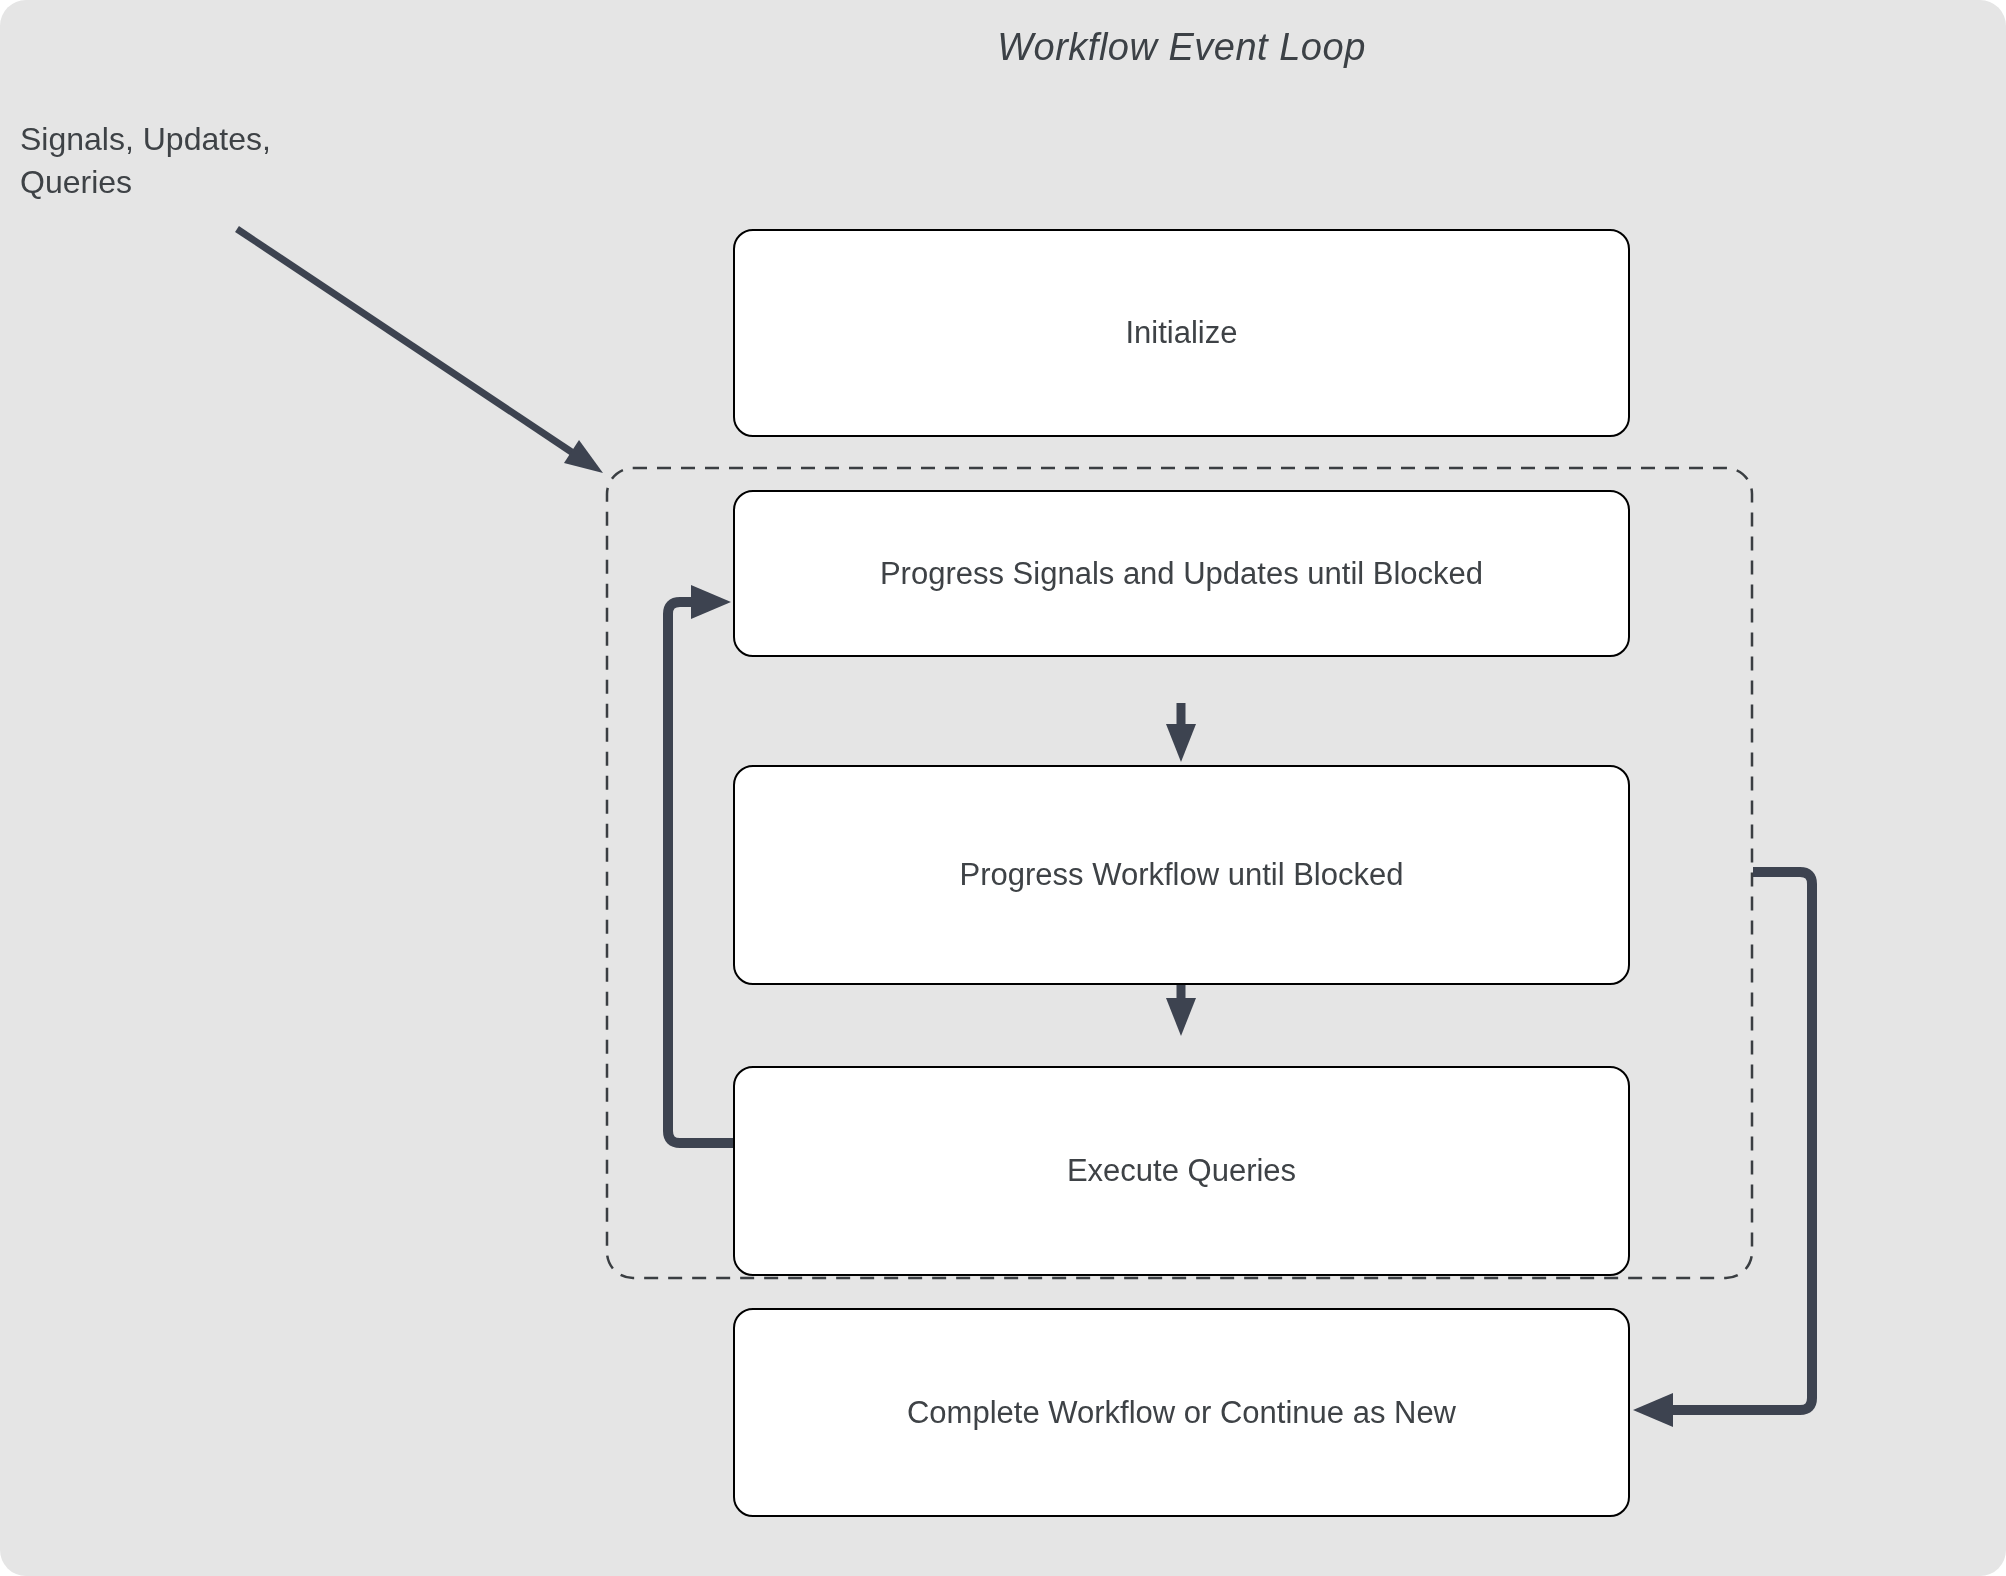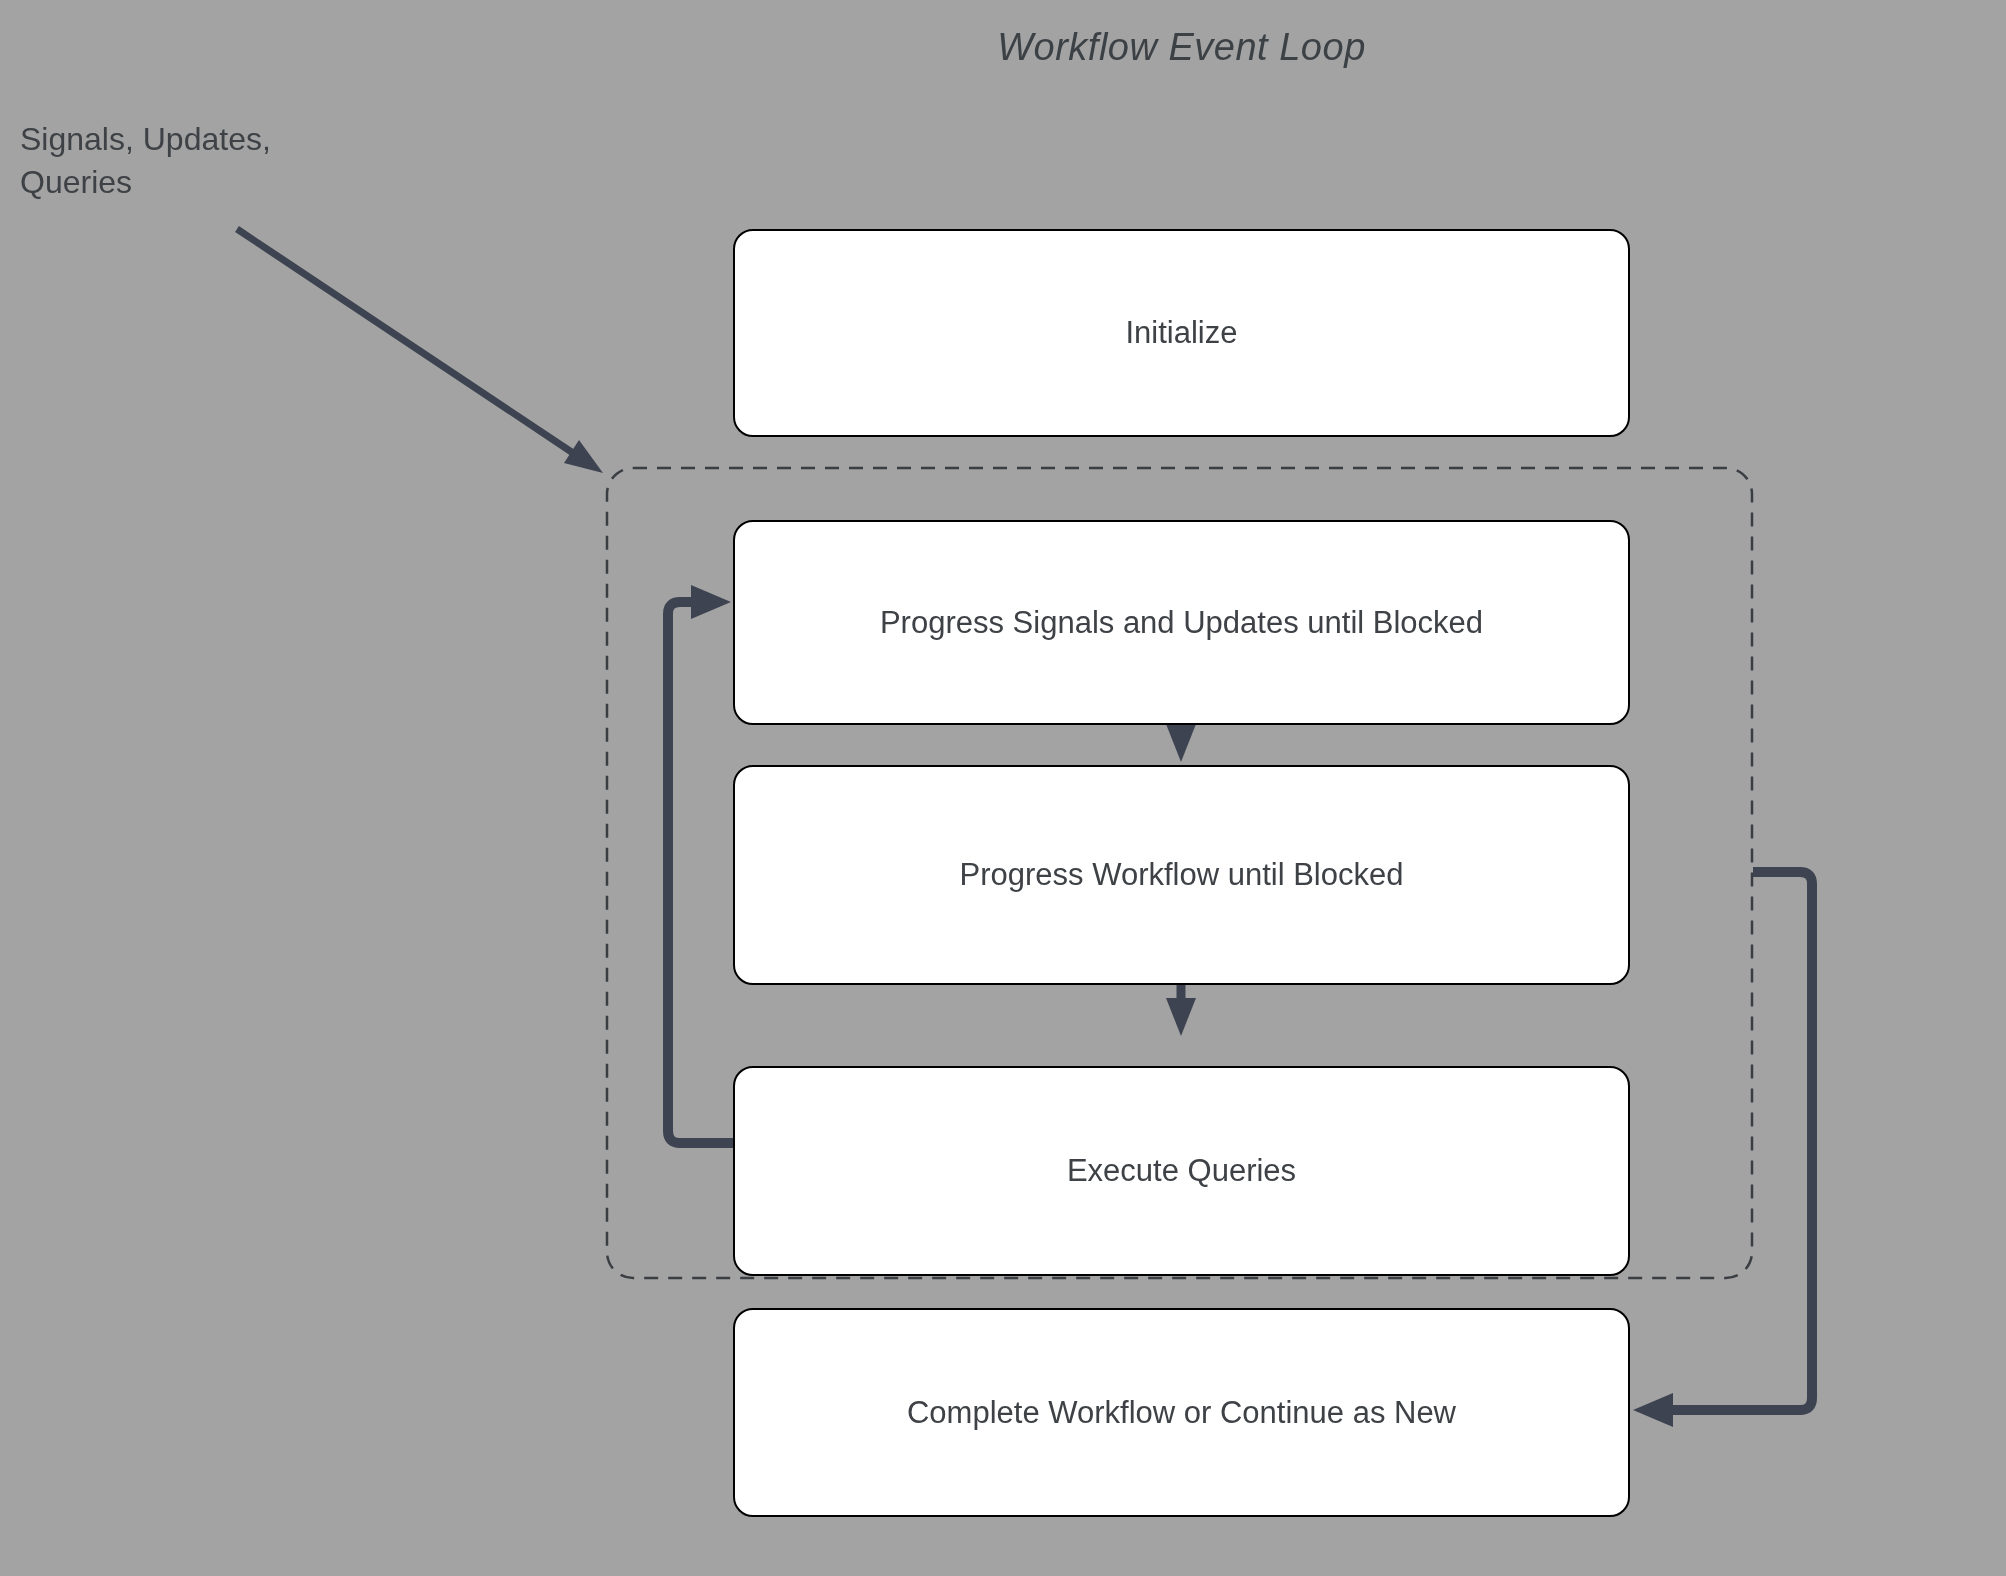--- a/index.html
+++ b/index.html
@@ -5,22 +5,23 @@
   html, body {
     margin: 0;
     padding: 0;
     background: #ffffff;
     font-family: "Liberation Sans", sans-serif;
   }
   .canvas {
     position: relative;
     width: 2006px;
     height: 1576px;
-    background: #a3a3a3;
+    background: #e5e5e5;
     overflow: hidden;
+    border-radius: 26px;
   }
   .diagram-title {
     position: absolute;
     left: 733px;
     top: 26px;
     width: 897px;
     text-align: center;
     font-size: 38px;
     font-style: italic;
     color: #3c4146;
@@ -44,21 +45,21 @@
     background: #ffffff;
     display: flex;
     align-items: center;
     justify-content: center;
     text-align: center;
     font-size: 31px;
     color: #3e4246;
     box-sizing: border-box;
   }
   .node-initialize   { top: 229px; height: 208px; }
-  .node-signals      { top: 520px; height: 205px; }
+  .node-signals      { top: 490px; height: 167px; }
   .node-workflow     { top: 765px; height: 220px; }
   .node-queries      { top: 1066px; height: 210px; }
   .node-complete     { top: 1308px; height: 209px; }
   .overlay {
     position: absolute;
     left: 0;
     top: 0;
     width: 2006px;
     height: 1576px;
   }

